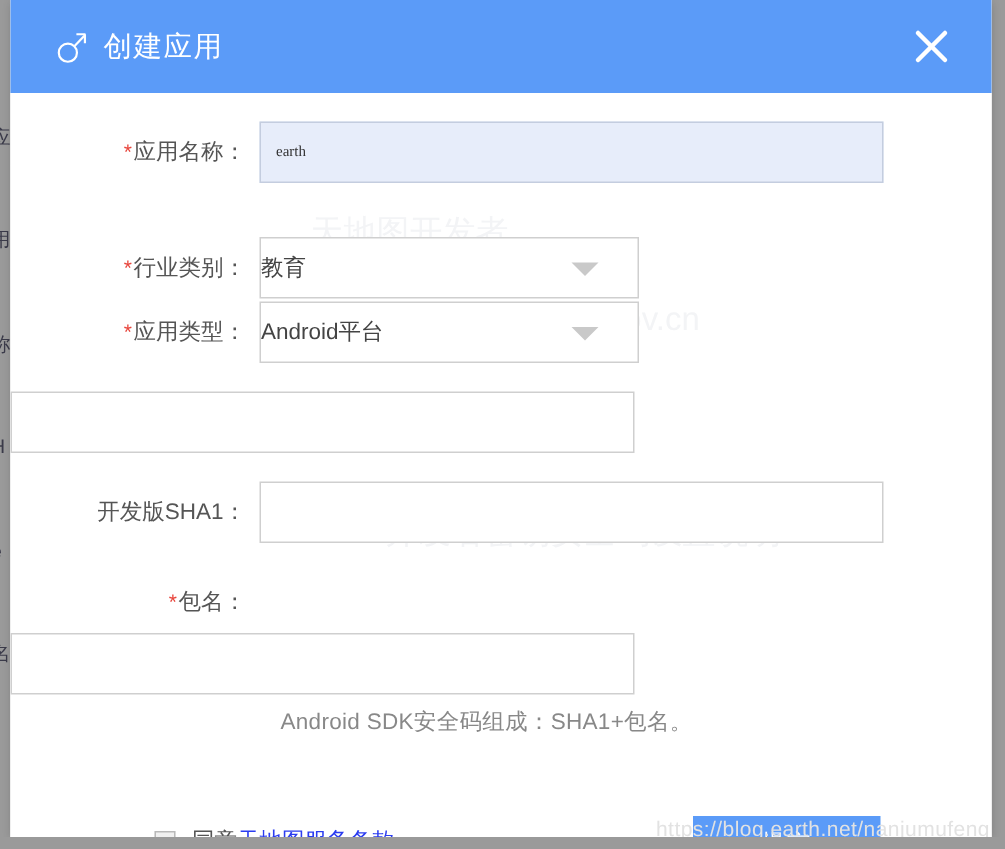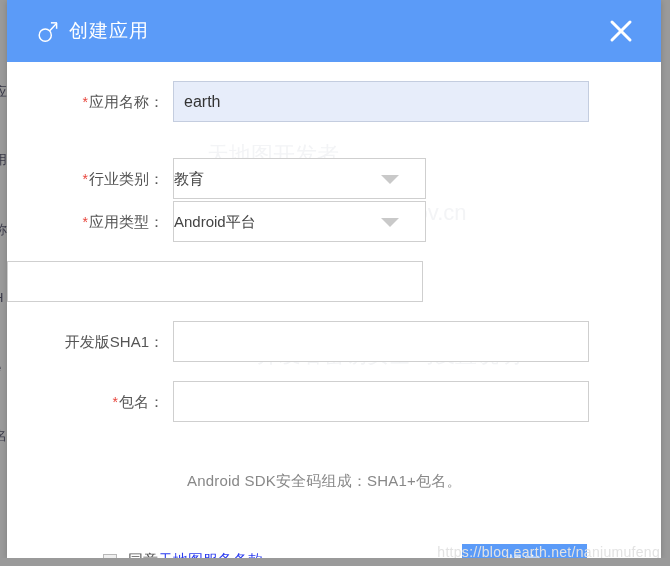--- a/index.html
+++ b/index.html
@@ -130,25 +130,25 @@
     font-size: 14px;
     margin-right: 1px;
   }
 
   .text-input {
     width: 416px;
     height: 41px;
     box-sizing: border-box;
     border: 1px solid #cfcfcf;
     background: #ffffff;
-    font-size: 16px;
+    font-size: 10px;
     color: #333333;
     padding: 16px 10px;
     outline: none;
-    font-family: Liberation Sans, sans-serif;
+    font-family: Liberation Serif, serif;
     border-radius: 0;
   }
   .text-input.autofilled {
     background: #e7edfa;
     border-color: #c4cddf;
   }
 
   .select-wrap {
     position: relative;
     width: 253px;
@@ -325,21 +325,21 @@
       <input class="text-input" type="text" value="" style="">
     </div>
 
     <div class="form-row" style="top:259px;">
       <div class="form-label">
         <span>开发版SHA1：</span>
       </div>
       <input class="text-input" type="text" value="" style="">
     </div>
 
-    <div class="form-row" style="top:319px;">
+    <div class="form-row" style="top:319px;flex-direction:column;">
       <div class="form-label">
         <span class="req-star">*</span><span>包名：</span>
       </div>
       <input class="text-input" type="text" value="" style="">
     </div>
 
     <div class="hint-row">Android SDK安全码组成：SHA1+包名。</div>
 
     <div class="footer-row">
       <div class="agree-group">

